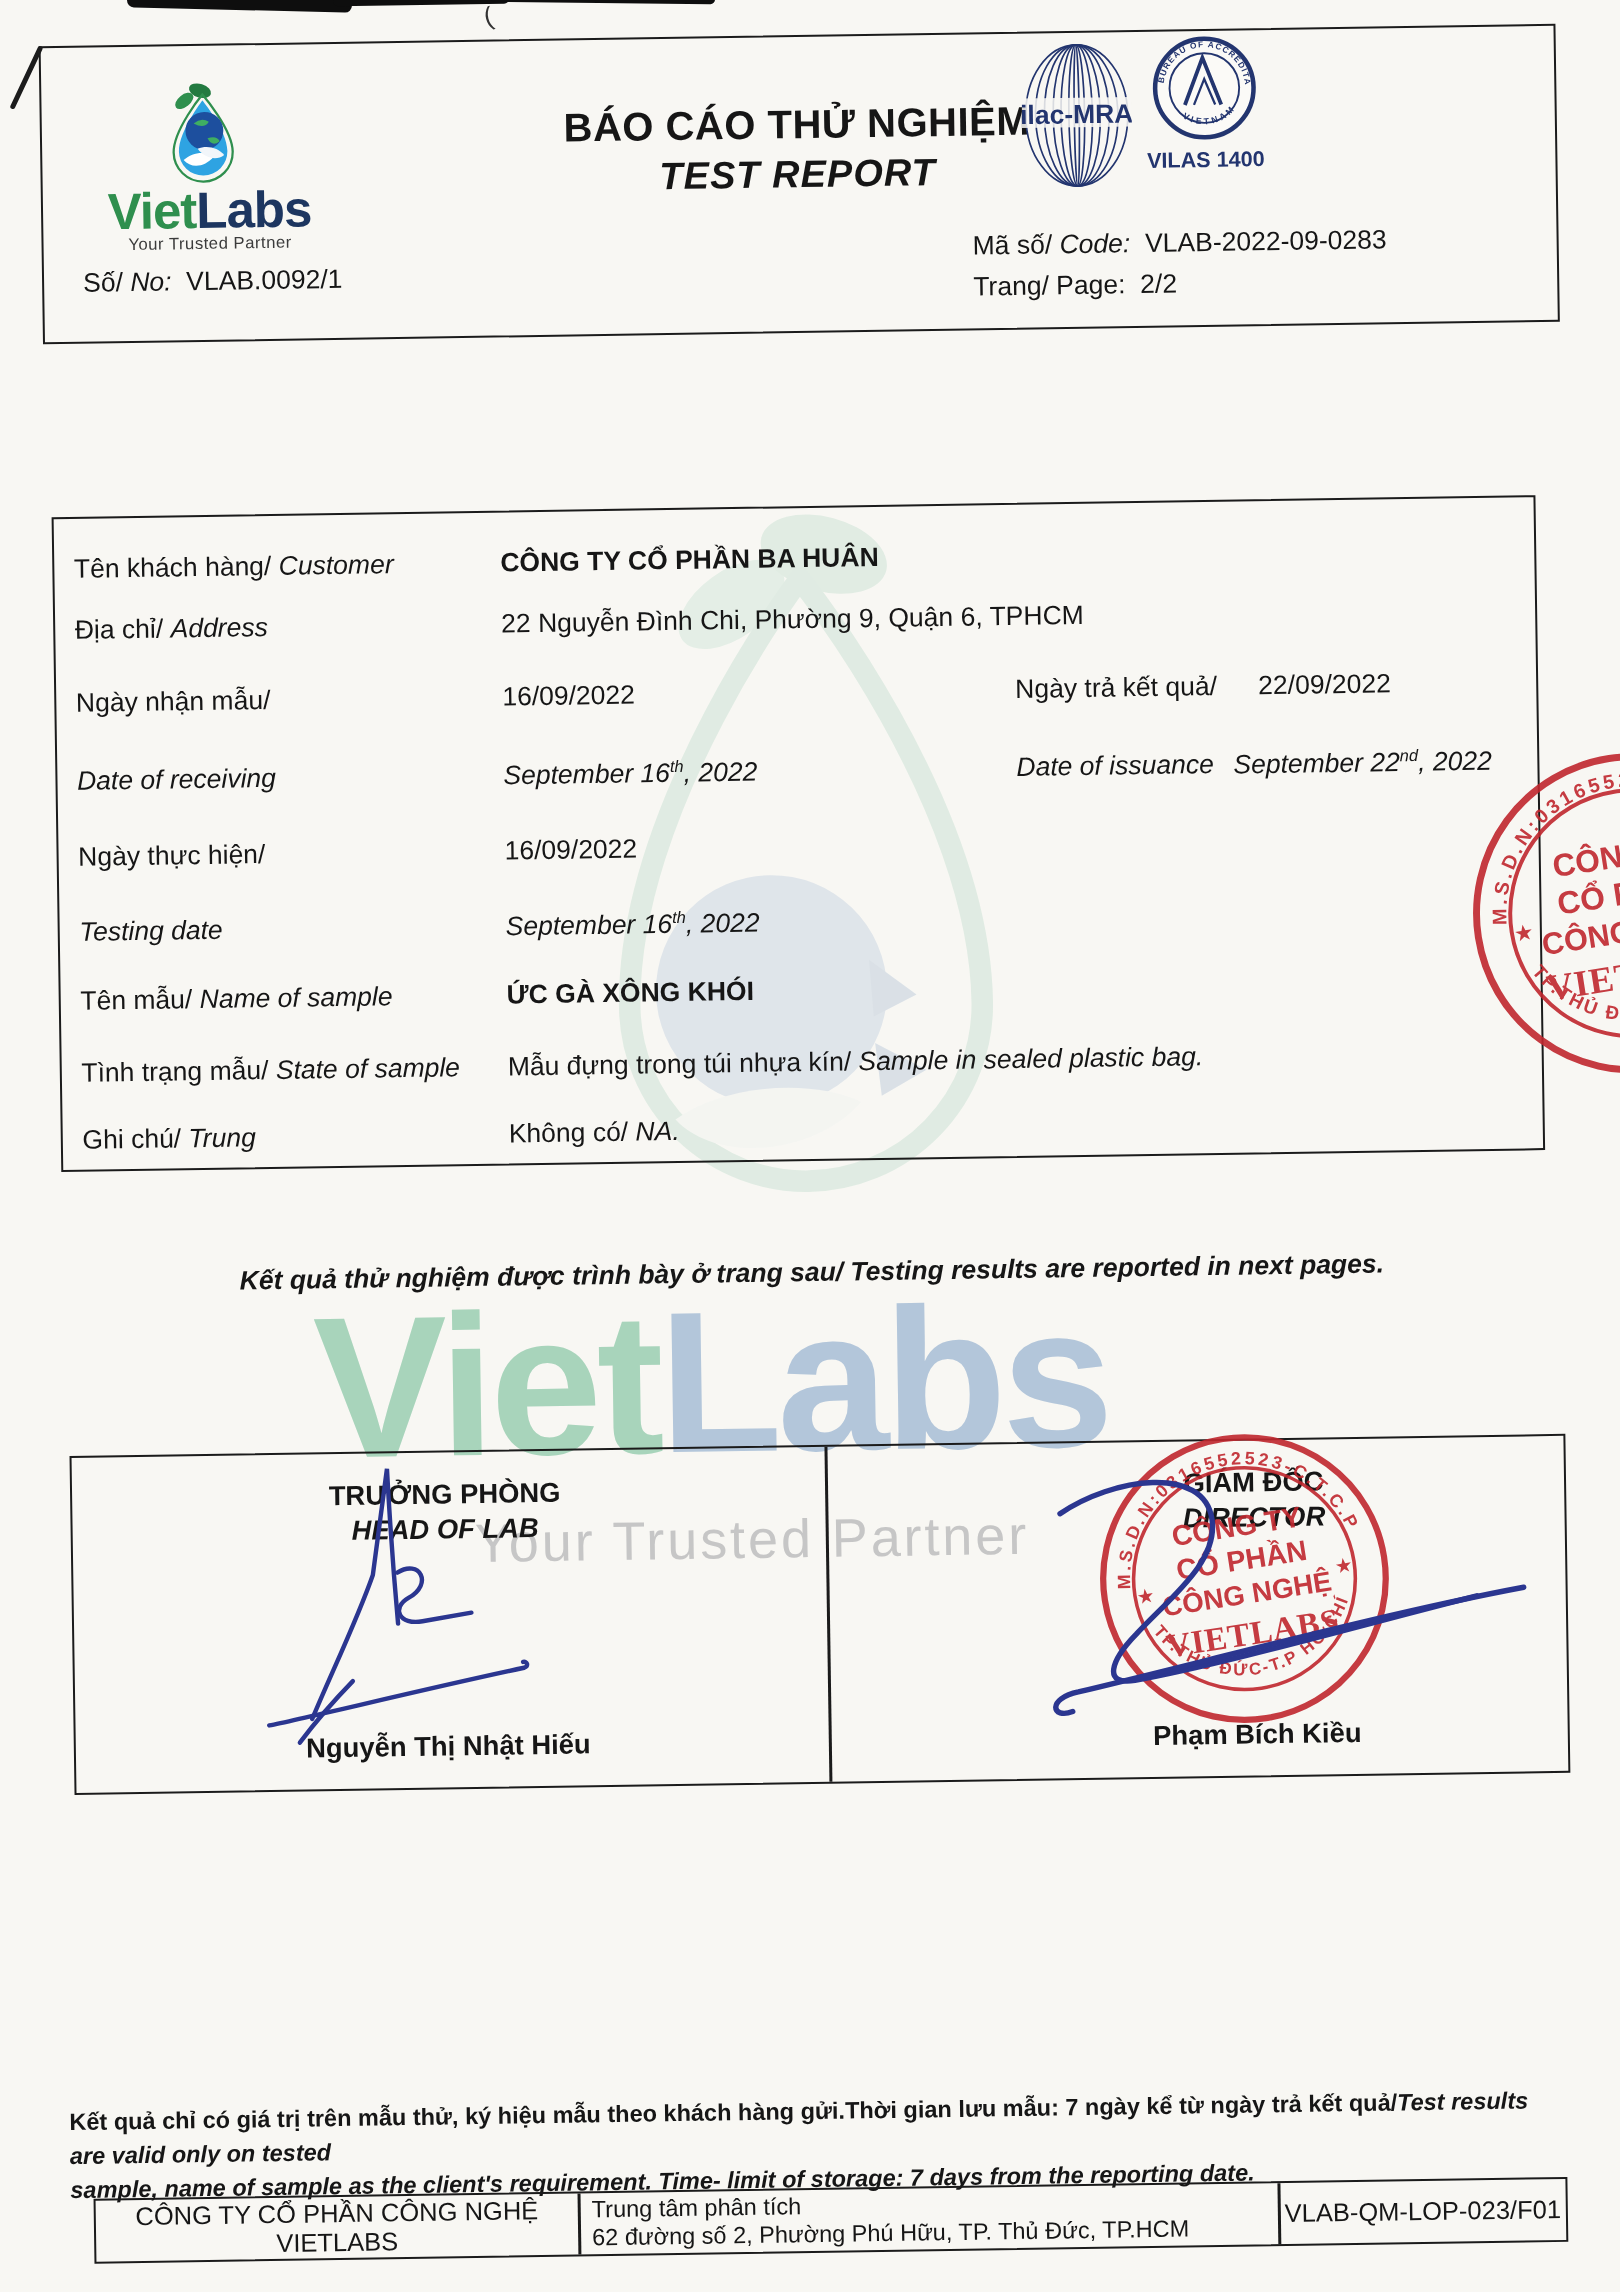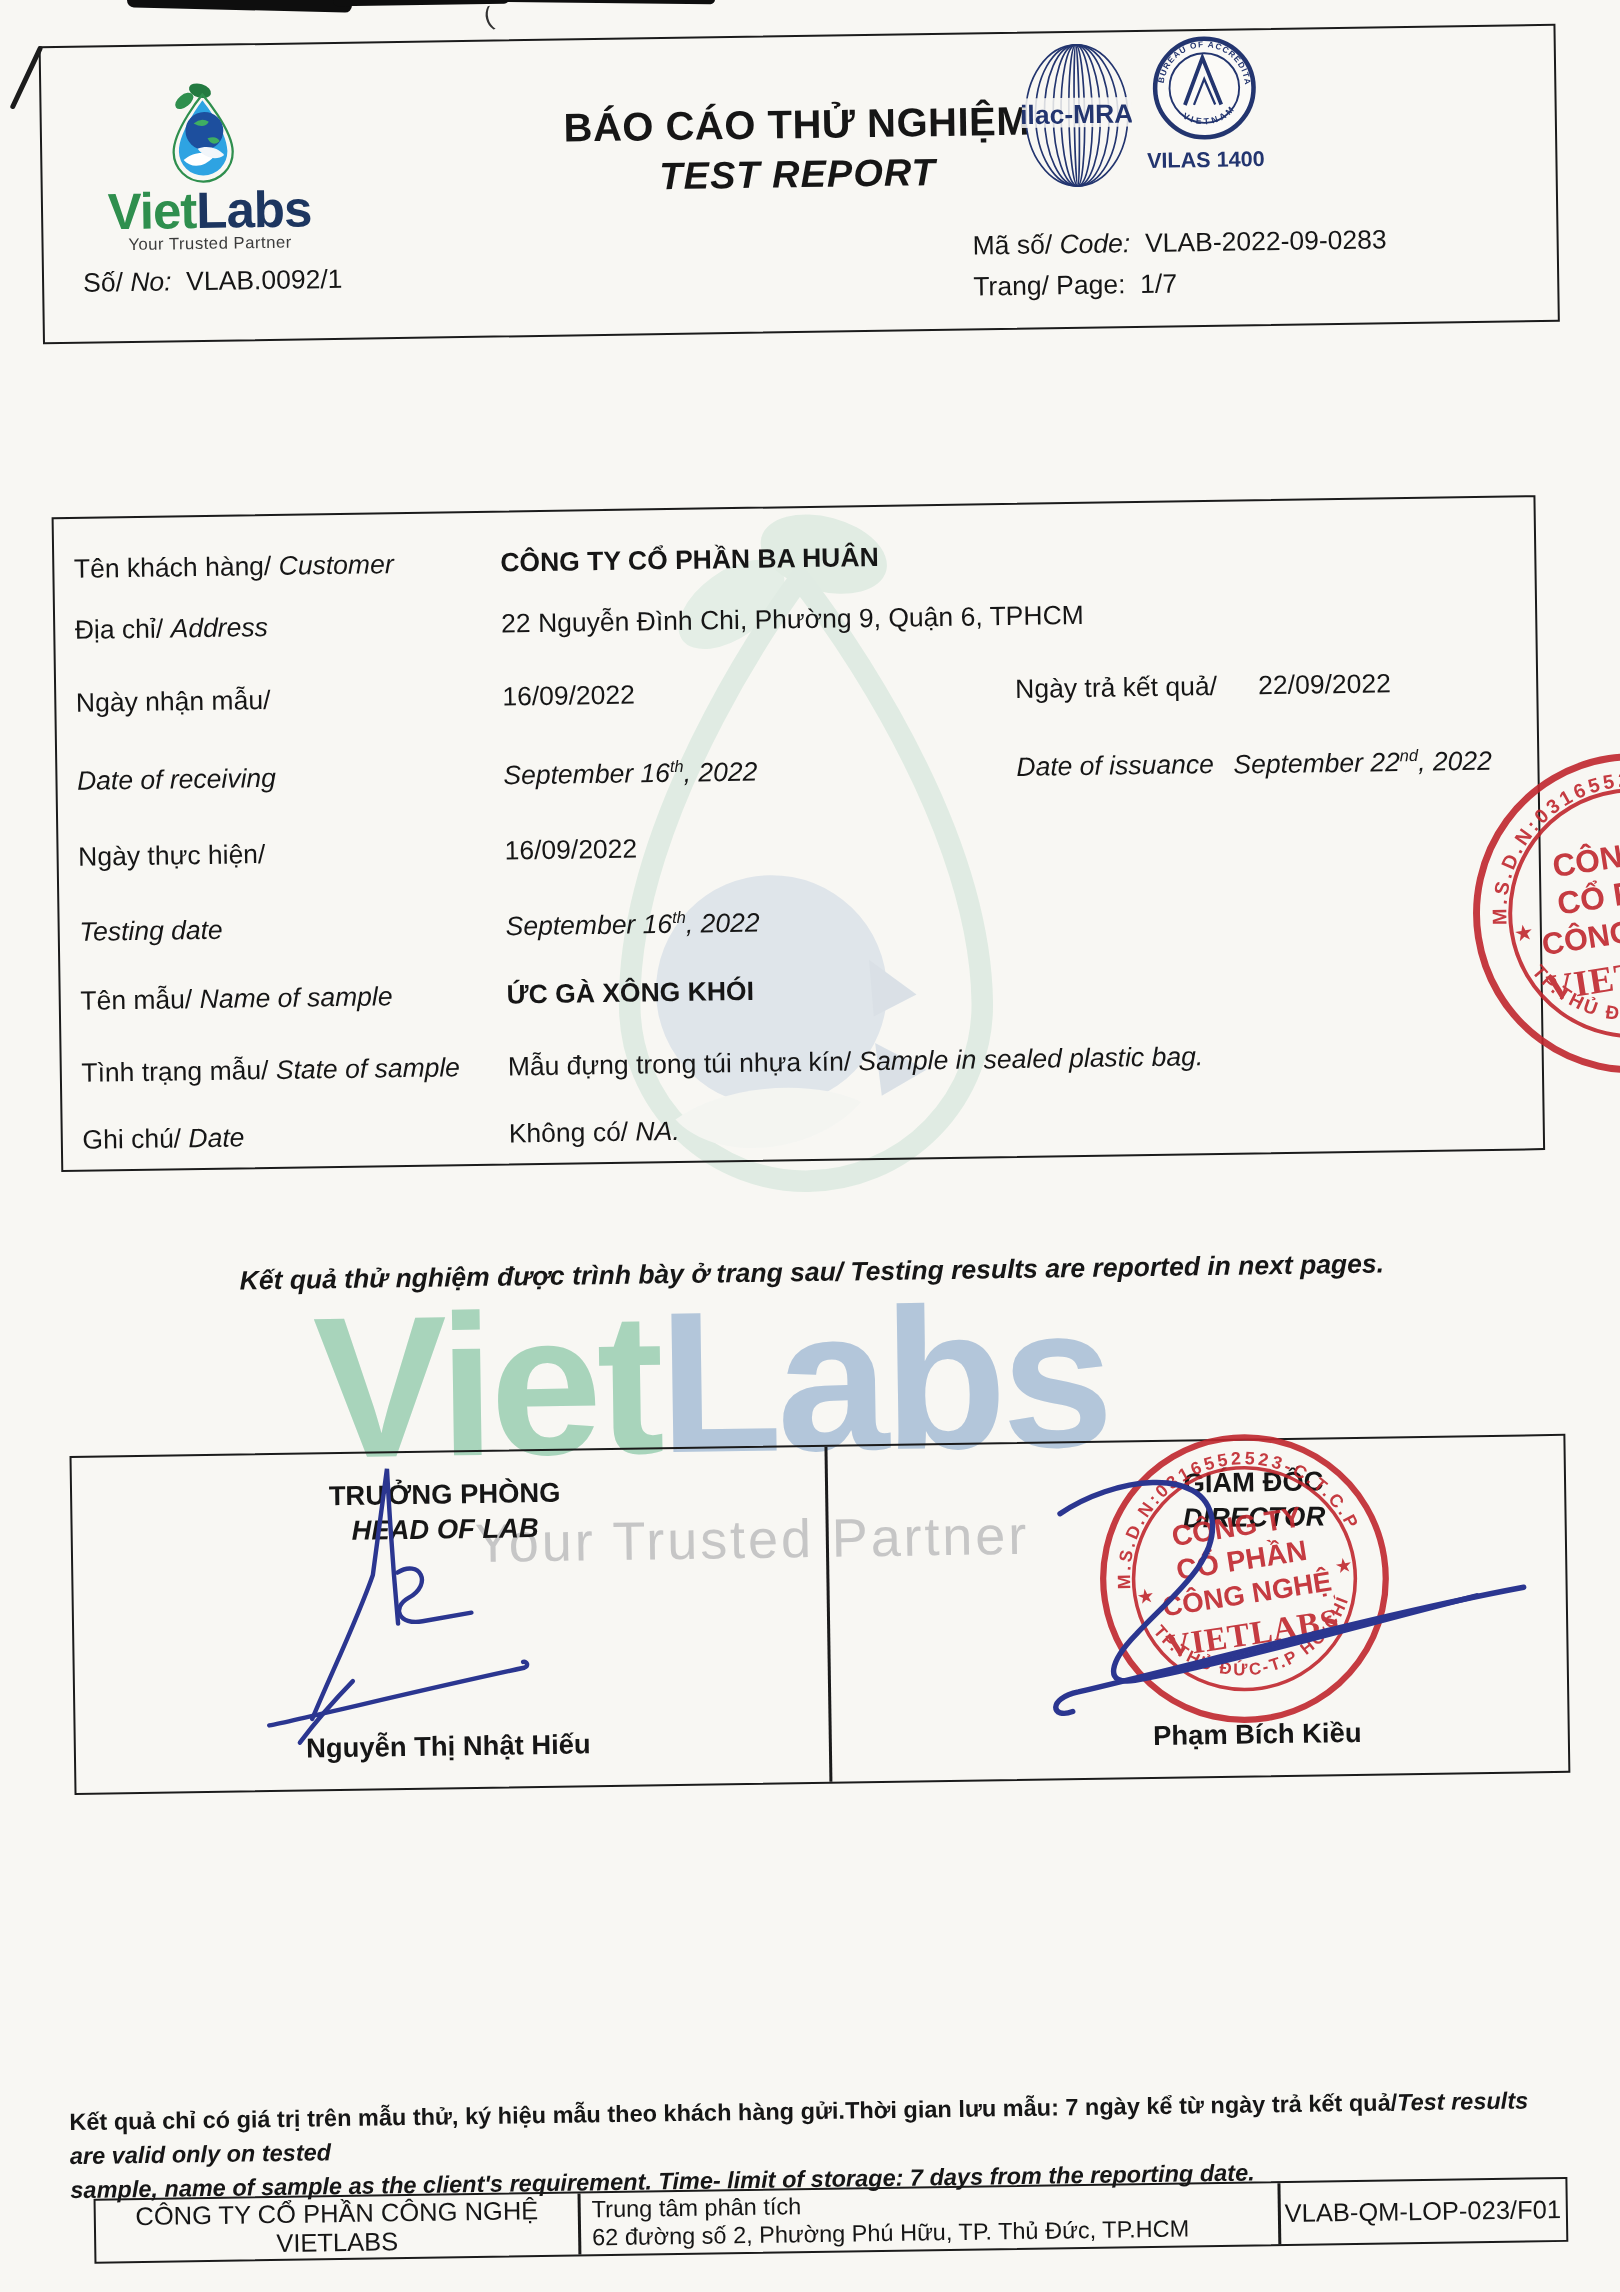--- a/index.html
+++ b/index.html
@@ -130,21 +130,21 @@
       <div class="abs vilas-cap">VILAS 1400</div>
 
       <div class="abs code-line">
         <span>Mã số/</span>
         <span class="it">Code:</span>&nbsp;
         <span>VLAB-2022-09-0283</span>
       </div>
       <div class="abs page-line">
         <span>Trang/</span>
         <span>Page:</span>&nbsp;
-        <span>1/7</span>
+        <span>2/2</span>
       </div>
     </div>
 
     <div class="penmark"></div>
 
     <svg class="abs" style="left:529px;top:510px;width:568px;height:784px;opacity:.55;" viewBox="0 0 580 800">
       <ellipse cx="215" cy="95" rx="62" ry="34" fill="#d4e8dc" transform="rotate(-35 215 95)"></ellipse>
       <ellipse cx="310" cy="45" rx="66" ry="38" fill="#cfe4d7" transform="rotate(16 310 45)"></ellipse>
       <path d="M285,70 C285,70 105,300 105,505 a180,180 0 0 0 360,0 C465,300 285,70 285,70 Z" fill="none" stroke="#cde3d6" stroke-width="22"></path>
       <circle cx="250" cy="490" r="118" fill="#ccd7e3"></circle>
@@ -184,21 +184,21 @@
       </div>
       <div class="row" style="top:467px;">
         <span class="lbl"><span>Tên mẫu/</span> <span class="it">Name of sample</span></span>
         <span class="val bd">ỨC GÀ XÔNG KHÓI</span>
       </div>
       <div class="row" style="top:539px;">
         <span class="lbl"><span>Tình trạng mẫu/</span> <span class="it">State of sample</span></span>
         <span class="val"><span>Mẫu đựng trong túi nhựa kín/</span> <span class="it">Sample in sealed plastic bag.</span></span>
       </div>
       <div class="row" style="top:606px;">
-        <span class="lbl"><span>Ghi chú/</span> <span class="it">Date</span></span>
+        <span class="lbl"><span>Ghi chú/</span> <span class="it">Trung</span></span>
         <span class="val"><span>Không có/</span> <span class="it">NA.</span></span>
       </div>
     </div>
 
     <svg class="abs stamp" style="left:1468px;top:757px;width:337px;height:337px;transform:rotate(-8deg);" viewBox="0 0 340 340">
       <g fill="none" stroke="#c0272e">
         <circle cx="170" cy="170" r="158" stroke-width="7"></circle>
         <circle cx="170" cy="170" r="124" stroke-width="4"></circle>
       </g>
       <defs>

